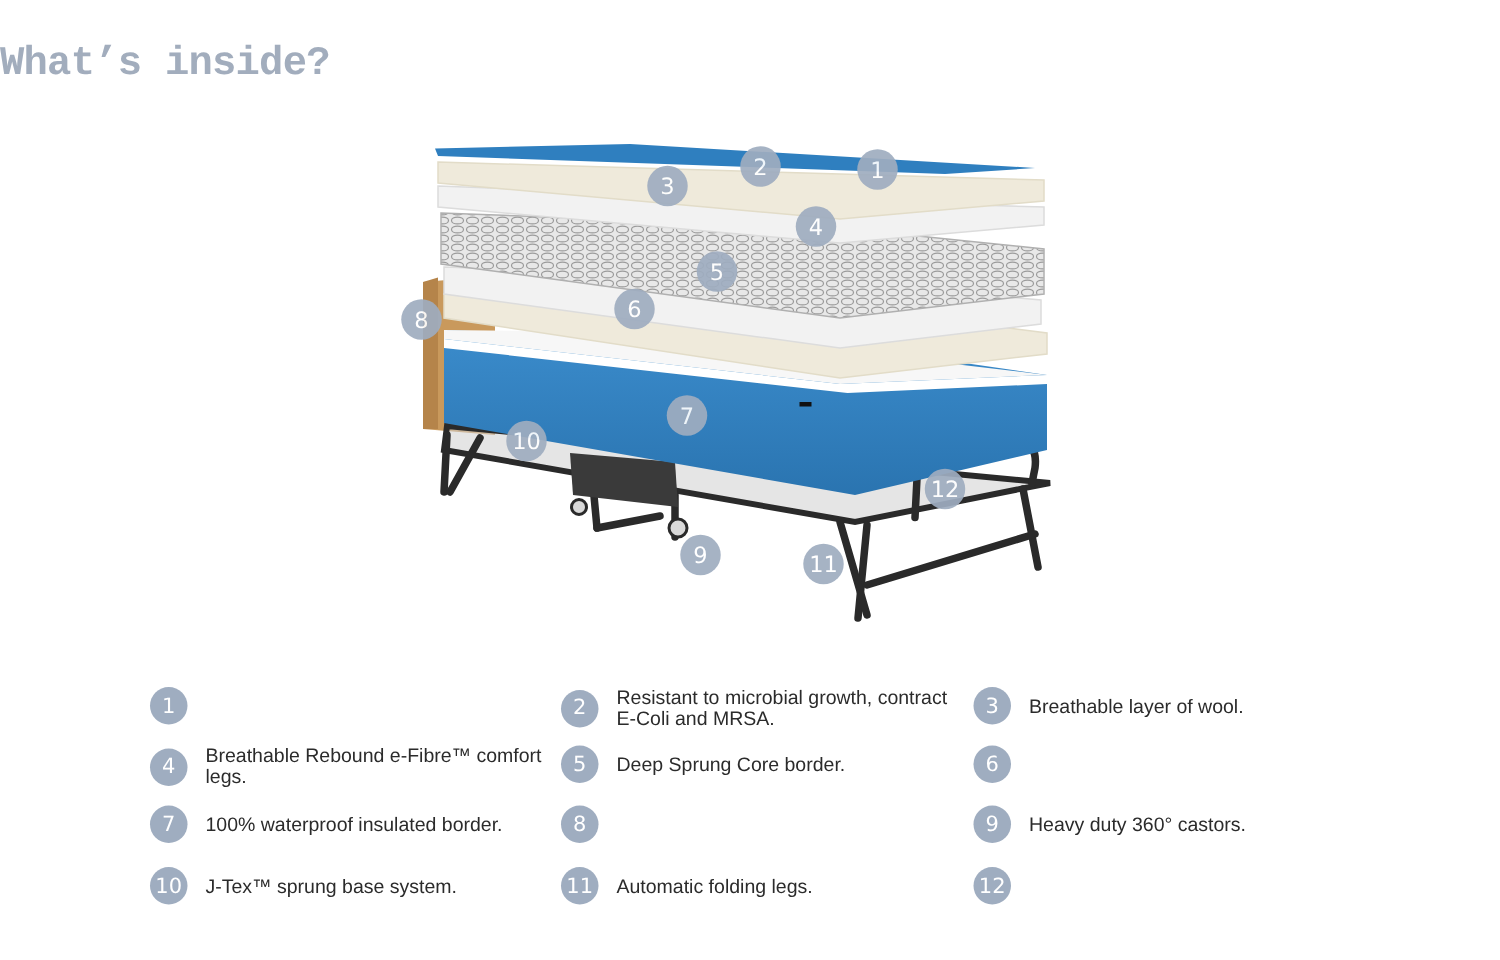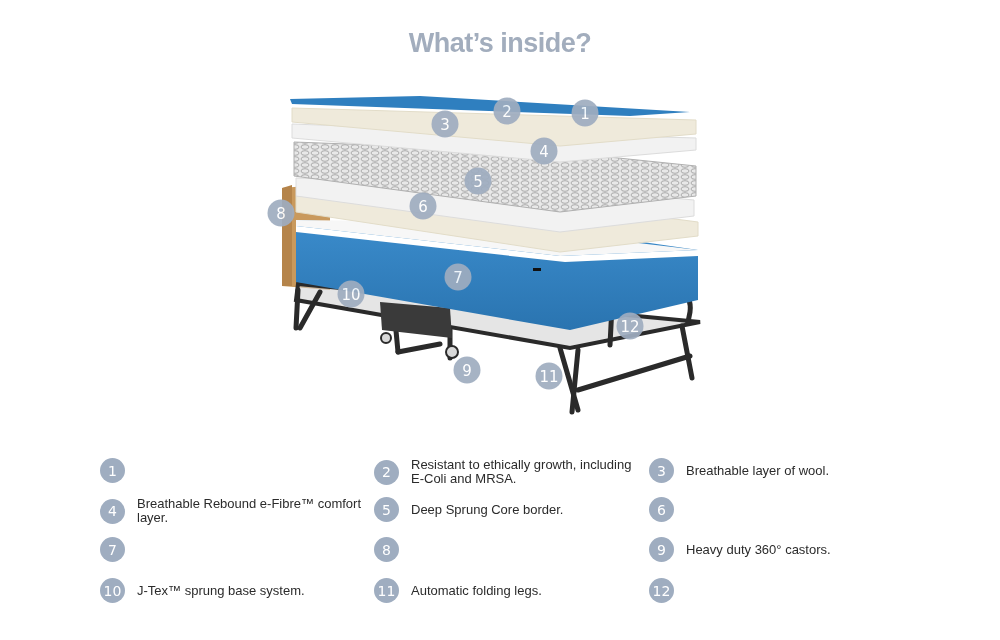--- a/index.html
+++ b/index.html
@@ -1,21 +1,21 @@
 <!DOCTYPE html>
 <html><head>
   <meta charset="utf-8">
   <style>
     * { box-sizing: border-box; margin: 0; padding: 0; }
     html, body { width: 1000px; height: 640px; background: #ffffff; overflow: hidden; }
     body { position: relative; font-family: "Liberation Sans", "DejaVu Sans", sans-serif; color: #2b2b2b; }
 
     .title {
-      position: absolute; left: 0; top: 28px; width: 1000px; text-align: center;
-      font-family: Liberation Sans, sans-serif; font-weight: bold; font-size: 27px;
+      position: absolute; left: 0; top: 28px; width: 1000px; 
+      font-family: Liberation Mono, monospace; font-weight: bold; font-size: 27px;
       letter-spacing: -0.5px;
     }
 
     .illustration { position: absolute; left: 0; top: 0; width: 1000px; height: 430px; }
     .illustration svg { position: absolute; left: 0; top: 0; }
 
     .marker {
       position: absolute; width: 27px; height: 27px; border-radius: 50%;
       color: #ffffff; font-family: "DejaVu Sans", sans-serif; font-size: 15px;
       display: flex; align-items: center; justify-content: center;
@@ -131,39 +131,40 @@
       <span>12</span>
     </div>
 </div>
 
 <div class="legend">
   <div class="legend-item" style="left: 100px; top: 8px;">
     <div class="legend-badge" style="background: rgb(159, 173, 192);">1</div>
   </div>
   <div class="legend-item" style="left: 374px; top: 8px;">
     <div class="legend-badge" style="background: rgb(159, 173, 192);">2</div>
-    <div class="legend-text">Resistant to ethically growth, including E-Coli and MRSA.</div>
+    <div class="legend-text">Resistant to microbial growth, contract E-Coli and MRSA.</div>
   </div>
   <div class="legend-item" style="left: 649px; top: 8px;">
     <div class="legend-badge" style="background: rgb(159, 173, 192);">3</div>
     <div class="legend-text">Breathable layer of wool.</div>
   </div>
   <div class="legend-item" style="left: 100px; top: 47px;">
     <div class="legend-badge" style="background: rgb(159, 173, 192);">4</div>
-    <div class="legend-text">Breathable Rebound e-Fibre™ comfort layer.</div>
+    <div class="legend-text">Breathable Rebound e-Fibre™ comfort legs.</div>
   </div>
   <div class="legend-item" style="left: 374px; top: 47px;">
     <div class="legend-badge" style="background: rgb(159, 173, 192);">5</div>
     <div class="legend-text">Deep Sprung Core border.</div>
   </div>
   <div class="legend-item" style="left: 649px; top: 47px;">
     <div class="legend-badge" style="background: rgb(159, 173, 192);">6</div>
   </div>
   <div class="legend-item" style="left: 100px; top: 87px;">
     <div class="legend-badge" style="background: rgb(159, 173, 192);">7</div>
+    <div class="legend-text">100% waterproof insulated border.</div>
   </div>
   <div class="legend-item" style="left: 374px; top: 87px;">
     <div class="legend-badge" style="background: rgb(159, 173, 192);">8</div>
   </div>
   <div class="legend-item" style="left: 649px; top: 87px;">
     <div class="legend-badge" style="background: rgb(159, 173, 192);">9</div>
     <div class="legend-text">Heavy duty 360° castors.</div>
   </div>
   <div class="legend-item" style="left: 100px; top: 128px;">
     <div class="legend-badge" style="background: rgb(159, 173, 192);">10</div>

